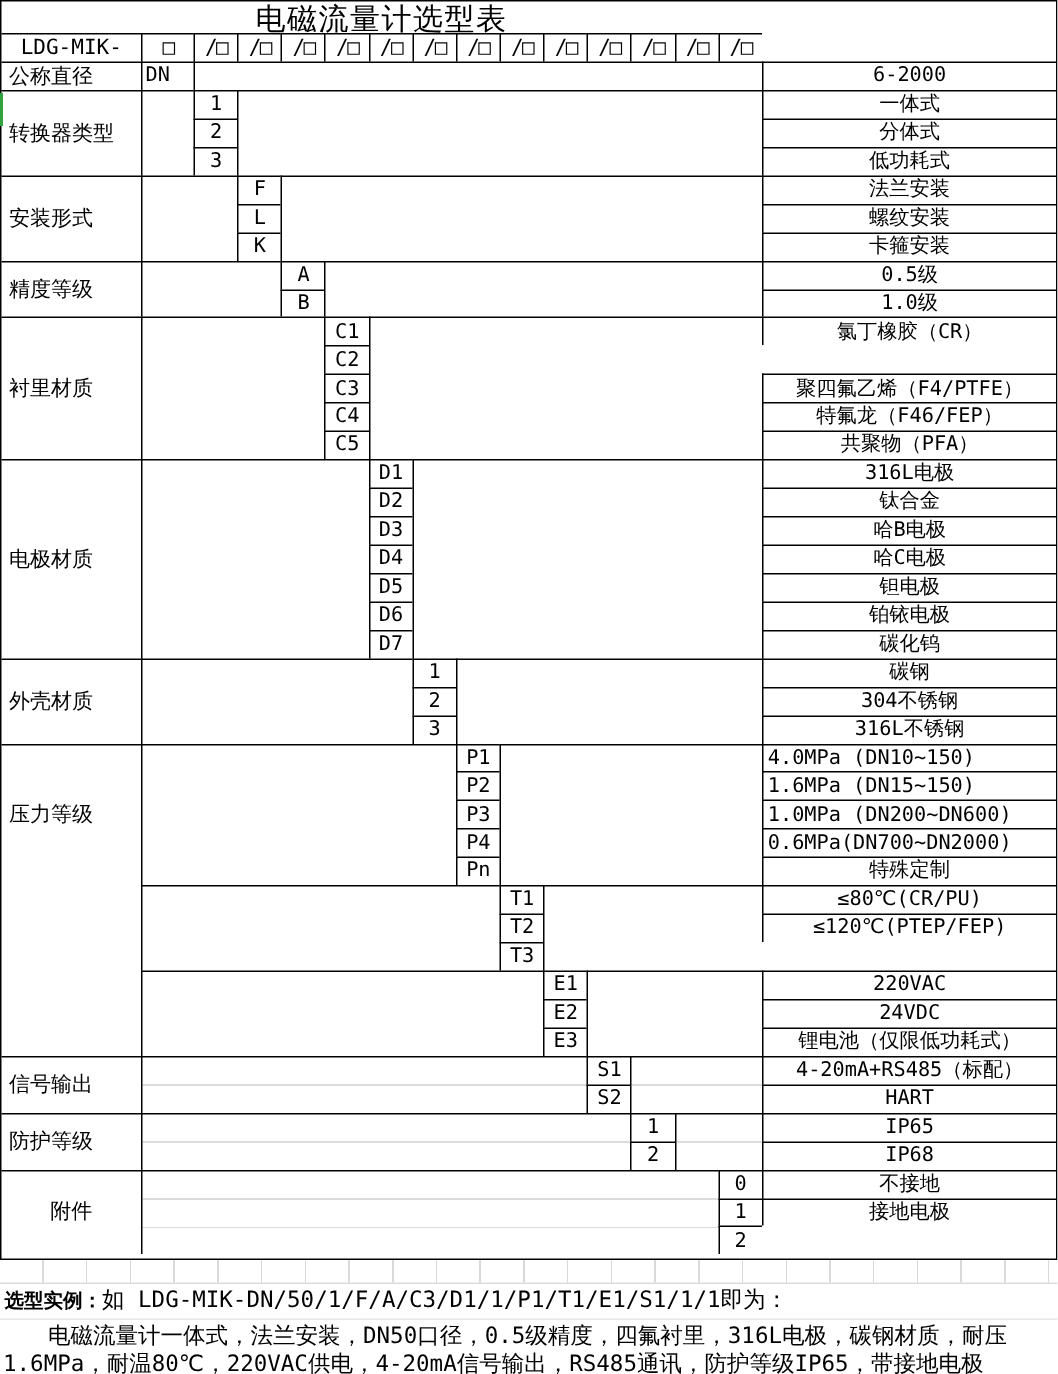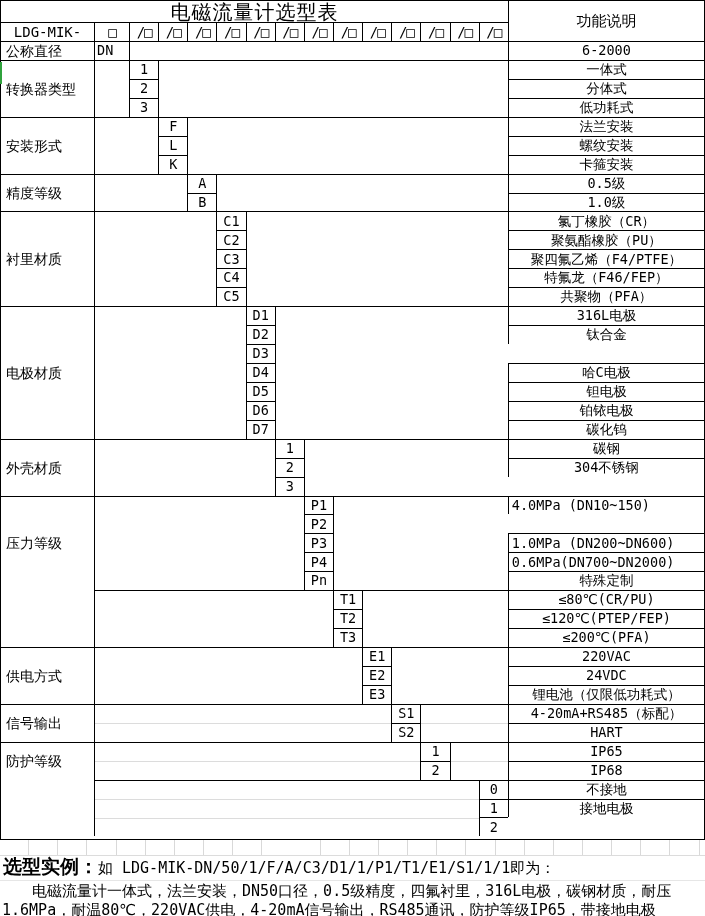--- a/index.html
+++ b/index.html
@@ -29,35 +29,34 @@
       transparent 0,transparent 17.95px,#dcdcdc 17.95px,#dcdcdc 18.95px);}
   
   #grid-strip{position:absolute;left:0;top:840px;width:705px;height:15px;
     border-bottom:1px solid #dcdcdc;
     background-image:repeating-linear-gradient(to right,
       transparent 0,transparent 28.15px,#d9d9d9 28.15px,#d9d9d9 29.15px);}
   
   #footer{position:absolute;left:0;top:856px;width:705px;}
   #example-line{margin:0;padding:1px 0 2px 3px;font-size:15px;line-height:19px;
     border-bottom:1px solid #e6e6e6;white-space:nowrap;}
-  #example-line b{font-size:19px;}
+  #example-line b{font-size:13px;}
   #example-desc{margin:0;padding:1px 2px 0 2px;font-size:15px;line-height:19px;
     text-indent:2em;letter-spacing:0;}
   
   #green-mark{position:absolute;left:0;top:62px;width:2px;height:22px;background:#2fa23c;}
 </style>
 </head>
 <body>
 
 <div id="page">
 
   <div id="sel-table">
 
     <div class="c title" style="grid-area:1/1/2/16">电磁流量计选型表</div>
-    <div class="c hdr bl" style="grid-area:1/16/3/17">功能说明</div>
 
     <div class="c bt" style="grid-area:2/1/3/2">LDG-MIK-</div>
     <div class="c bt bl slot" style="grid-area:2/2/3/3">□</div>
     <div class="c bt bl slot" style="grid-area:2/3/3/4">/□</div>
     <div class="c bt bl slot" style="grid-area:2/4/3/5">/□</div>
     <div class="c bt bl slot" style="grid-area:2/5/3/6">/□</div>
     <div class="c bt bl slot" style="grid-area:2/6/3/7">/□</div>
     <div class="c bt bl slot" style="grid-area:2/7/3/8">/□</div>
     <div class="c bt bl slot" style="grid-area:2/8/3/9">/□</div>
     <div class="c bt bl slot" style="grid-area:2/9/3/10">/□</div>
@@ -103,74 +102,74 @@
 
     <div class="c lbl bt" style="grid-area:12/1/17/2">衬里材质</div>
     <div class="c bt bl" style="grid-area:12/2/17/6"></div>
     <div class="c code bt bl" style="grid-area:12/6/13/7">C1</div>
     <div class="c code bt bl" style="grid-area:13/6/14/7">C2</div>
     <div class="c code bt bl" style="grid-area:14/6/15/7">C3</div>
     <div class="c code bt bl" style="grid-area:15/6/16/7">C4</div>
     <div class="c code bt bl" style="grid-area:16/6/17/7">C5</div>
     <div class="c bt bl" style="grid-area:12/7/17/16"></div>
     <div class="c desc bt bl" style="grid-area:12/16/13/17">氯丁橡胶（CR）</div>
-    <div class="c desc bt bl" style="grid-area:13/16/14/17">聚氨酯橡胶（PU）</div>
     <div class="c desc bt bl" style="grid-area:14/16/15/17">聚四氟乙烯（F4/PTFE）</div>
     <div class="c desc bt bl" style="grid-area:15/16/16/17">特氟龙（F46/FEP）</div>
     <div class="c desc bt bl" style="grid-area:16/16/17/17">共聚物（PFA）</div>
 
     <div class="c lbl bt" style="grid-area:17/1/24/2">电极材质</div>
     <div class="c bt bl" style="grid-area:17/2/24/7"></div>
     <div class="c code bt bl" style="grid-area:17/7/18/8">D1</div>
     <div class="c code bt bl" style="grid-area:18/7/19/8">D2</div>
     <div class="c code bt bl" style="grid-area:19/7/20/8">D3</div>
     <div class="c code bt bl" style="grid-area:20/7/21/8">D4</div>
     <div class="c code bt bl" style="grid-area:21/7/22/8">D5</div>
     <div class="c code bt bl" style="grid-area:22/7/23/8">D6</div>
     <div class="c code bt bl" style="grid-area:23/7/24/8">D7</div>
     <div class="c bt bl" style="grid-area:17/8/24/16"></div>
     <div class="c desc bt bl" style="grid-area:17/16/18/17">316L电极</div>
     <div class="c desc bt bl" style="grid-area:18/16/19/17">钛合金</div>
+    <div class="c desc bt bl" style="grid-area:19/16/20/17">哈B电极</div>
     <div class="c desc bt bl" style="grid-area:20/16/21/17">哈C电极</div>
     <div class="c desc bt bl" style="grid-area:21/16/22/17">钽电极</div>
     <div class="c desc bt bl" style="grid-area:22/16/23/17">铂铱电极</div>
     <div class="c lbl bt" style="grid-area:24/1/27/2">外壳材质</div>
 
     <div class="c desc bt bl" style="grid-area:23/16/24/17">碳化钨</div>
     <div class="c bt bl" style="grid-area:24/2/27/8"></div>
     <div class="c code bt bl" style="grid-area:24/8/25/9">1</div>
     <div class="c code bt bl" style="grid-area:25/8/26/9">2</div>
     <div class="c code bt bl" style="grid-area:26/8/27/9">3</div>
     <div class="c bt bl" style="grid-area:24/9/27/16"></div>
     <div class="c desc bt bl" style="grid-area:24/16/25/17">碳钢</div>
     <div class="c desc bt bl" style="grid-area:25/16/26/17">304不锈钢</div>
+    <div class="c desc bt bl" style="grid-area:26/16/27/17">316L不锈钢</div>
 
     <div class="c lbl bt" style="grid-area:27/1/32/2">压力等级</div>
     <div class="c bt bl" style="grid-area:27/2/32/9"></div>
     <div class="c code bt bl" style="grid-area:27/9/28/10">P1</div>
     <div class="c code bt bl" style="grid-area:28/9/29/10">P2</div>
     <div class="c code bt bl" style="grid-area:29/9/30/10">P3</div>
     <div class="c code bt bl" style="grid-area:30/9/31/10">P4</div>
     <div class="c code bt bl" style="grid-area:31/9/32/10">Pn</div>
     <div class="c bt bl" style="grid-area:27/10/32/16"></div>
     <div class="c desc left bt bl" style="grid-area:27/16/28/17">4.0MPa (DN10~150)</div>
+    <div class="c desc left bt bl" style="grid-area:28/16/29/17">1.6MPa (DN15~150)</div>
     <div class="c desc left bt bl" style="grid-area:29/16/30/17">1.0MPa (DN200~DN600)</div>
     <div class="c desc left bt bl" style="grid-area:30/16/31/17">0.6MPa(DN700~DN2000)</div>
     <div class="c desc bt bl" style="grid-area:31/16/32/17">特殊定制</div>
 
     <div class="c bt bl" style="grid-area:32/2/35/10"></div>
     <div class="c code bt bl" style="grid-area:32/10/33/11">T1</div>
     <div class="c code bt bl" style="grid-area:33/10/34/11">T2</div>
     <div class="c code bt bl" style="grid-area:34/10/35/11">T3</div>
     <div class="c bt bl" style="grid-area:32/11/35/16"></div>
     <div class="c desc bt bl" style="grid-area:32/16/33/17">≤80℃(CR/PU)</div>
     <div class="c desc bt bl" style="grid-area:33/16/34/17">≤120℃(PTEP/FEP)</div>
-    <div class="c desc bt bl" style="grid-area:34/16/35/17">≤200℃(PFA)</div>
-
-    <div class="c lbl bt" style="grid-area:35/1/38/2">供电方式</div>
+
     <div class="c bt bl" style="grid-area:35/2/38/11"></div>
     <div class="c code bt bl" style="grid-area:35/11/36/12">E1</div>
     <div class="c code bt bl" style="grid-area:36/11/37/12">E2</div>
     <div class="c code bt bl" style="grid-area:37/11/38/12">E3</div>
     <div class="c bt bl" style="grid-area:35/12/38/16"></div>
     <div class="c desc bt bl" style="grid-area:35/16/36/17">220VAC</div>
     <div class="c desc bt bl" style="grid-area:36/16/37/17">24VDC</div>
     <div class="c desc bt bl" style="grid-area:37/16/38/17">锂电池（仅限低功耗式）</div>
 
     <div class="c lbl bt" style="grid-area:38/1/40/2">信号输出</div>
@@ -182,20 +181,21 @@
     <div class="c desc bt bl" style="grid-area:39/16/40/17">HART</div>
 
     <div class="c lbl bt" style="grid-area:40/1/42/2">防护等级</div>
     <div class="c bt bl gl" style="grid-area:40/2/42/13"></div>
     <div class="c code bt bl" style="grid-area:40/13/41/14">1</div>
     <div class="c code bt bl" style="grid-area:41/13/42/14">2</div>
     <div class="c bt bl gl" style="grid-area:40/14/42/16"></div>
     <div class="c desc bt bl" style="grid-area:40/16/41/17">IP65</div>
     <div class="c desc bt bl" style="grid-area:41/16/42/17">IP68</div>
 
+    <div class="c lbl ctr bt" style="grid-area:42/1/45/2">附件</div>
     <div class="c bt bl gl" style="grid-area:42/2/45/15"></div>
     <div class="c code bt bl" style="grid-area:42/15/43/16">0</div>
     <div class="c code bt bl" style="grid-area:43/15/44/16">1</div>
     <div class="c code bt bl" style="grid-area:44/15/45/16">2</div>
     <div class="c desc bt bl" style="grid-area:42/16/43/17">不接地</div>
     <div class="c desc bt bl" style="grid-area:43/16/44/17">接地电极</div>
 
   </div>
 
   <div id="grid-strip"></div>

